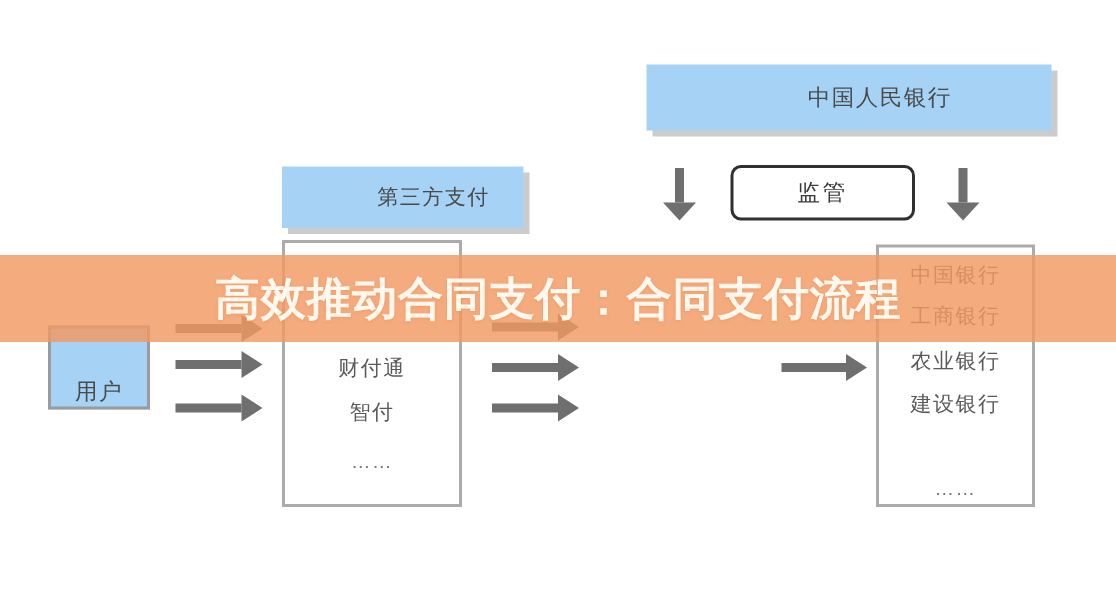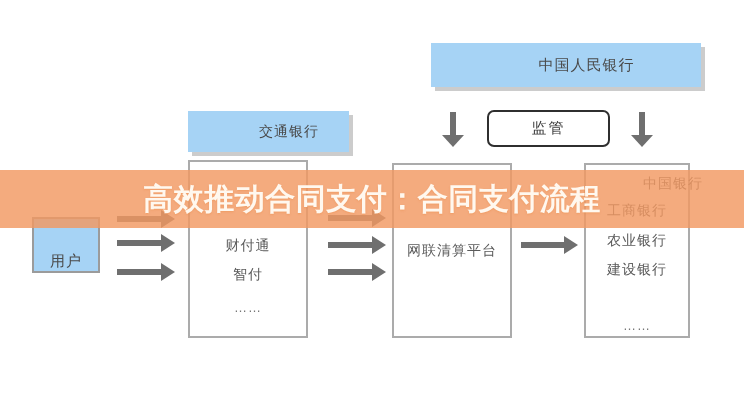--- a/index.html
+++ b/index.html
@@ -76,21 +76,21 @@
   <div class="abs" id="node-supervision" style="left:487px;top:110px;width:123px;height:37px;">
     <span>监管</span>
   </div>
 
   <div class="abs v-arrow" style="left:631px;top:112px;height:35px;">
     <span class="stem" style="height:23px;"></span>
     <span class="head" style="top:23px;"></span>
   </div>
 
   <div class="abs bluebox" id="node-third-party-header" style="left:188px;top:111px;width:120px;height:41px;font-size:14px;">
-    <span>交通银行</span>
+    <span>第三方支付</span>
   </div>
 
   <div class="abs whitebox" id="list-third-party" style="left:188px;top:160px;width:120px;height:178px;">
     <div class="listitem" style="top:102px;">智付</div>
     <div class="listitem" style="top:73px;">财付通</div>
     <div class="listitem dots" style="top:136px;">……</div>
   </div>
 
   <div class="abs" id="node-user" style="left:32px;top:217px;width:68px;height:56px;align-items:flex-end;">
     <span>用户</span>
@@ -115,31 +115,28 @@
   </div>
   <div class="abs h-arrow" style="left:328px;top:236px;width:58px;">
     <span class="stem" style="width:44px;"></span>
     <span class="head" style="left:44px;"></span>
   </div>
   <div class="abs h-arrow" style="left:328px;top:263px;width:58px;">
     <span class="stem" style="width:44px;"></span>
     <span class="head" style="left:44px;"></span>
   </div>
 
-  <div class="abs whitebox" id="node-clearing" style="left:392px;top:163px;width:120px;height:175px;">
-    <span>网联清算平台</span>
-  </div>
 
   <div class="abs h-arrow" style="left:521px;top:236px;width:57px;">
     <span class="stem" style="width:43px;"></span>
     <span class="head" style="left:43px;"></span>
   </div>
 
   <div class="abs whitebox" id="list-banks" style="left:584px;top:163px;width:106px;height:175px;">
-    <div class="listitem" style="top:8px;padding-left:36px;">中国银行</div>
+    <div class="listitem" style="top:8px;">中国银行</div>
     <div class="listitem" style="top:35px;">工商银行</div>
     <div class="listitem" style="top:65px;">农业银行</div>
     <div class="listitem" style="top:94px;">建设银行</div>
     <div class="listitem dots" style="top:151px;">……</div>
   </div>
 
   <div class="abs" id="title-banner">
     <span id="title-text">高效推动合同支付：合同支付流程</span>
   </div>
 

